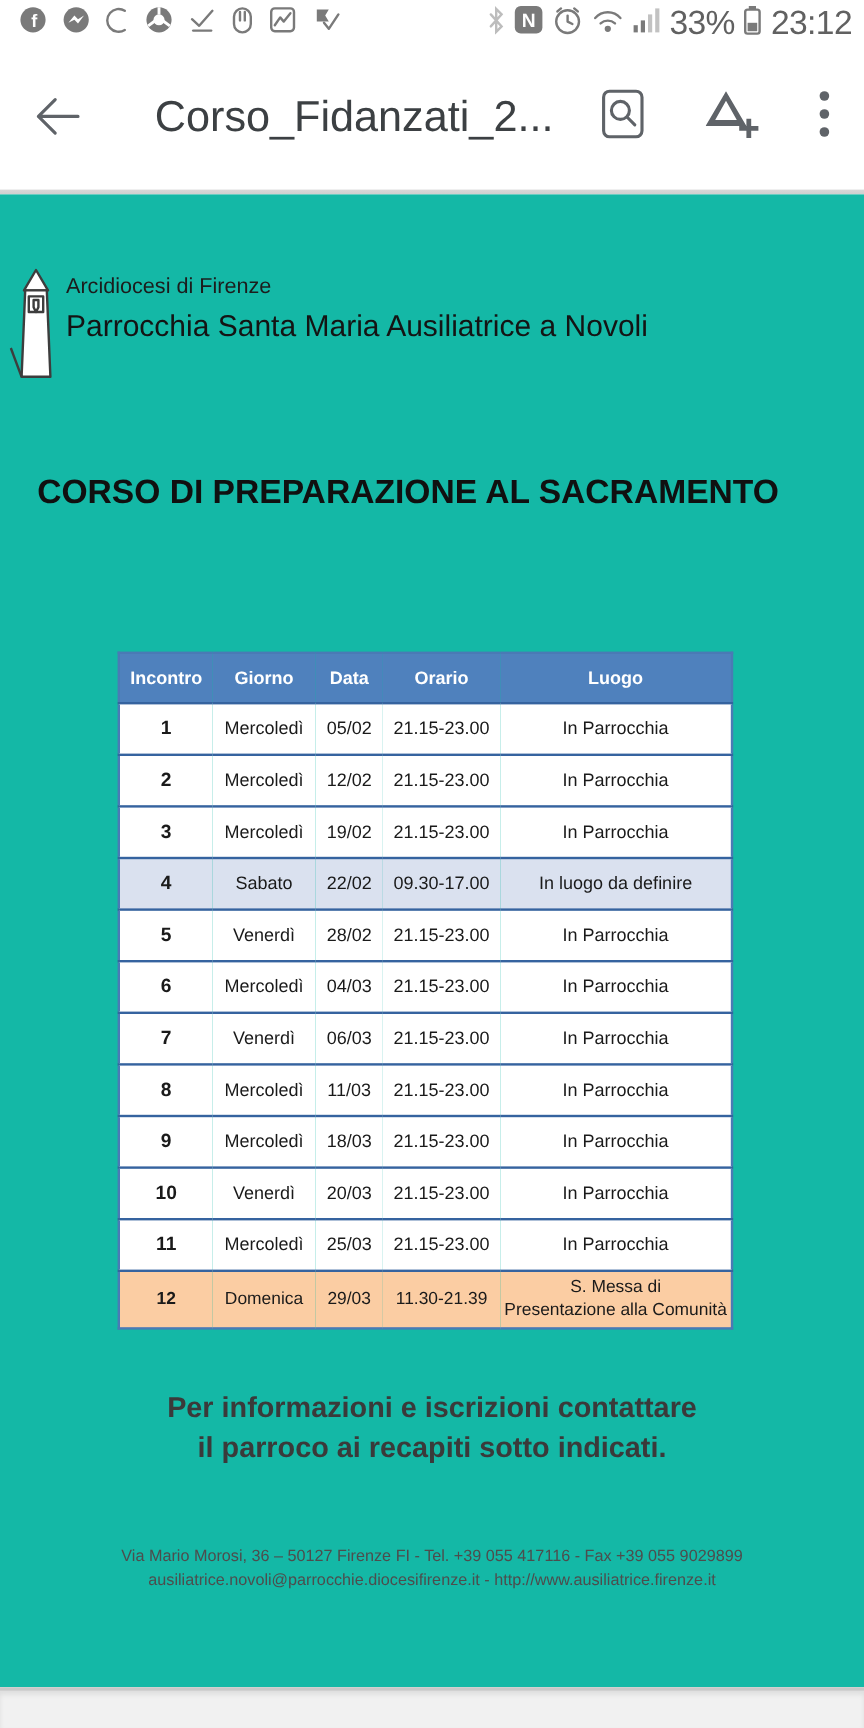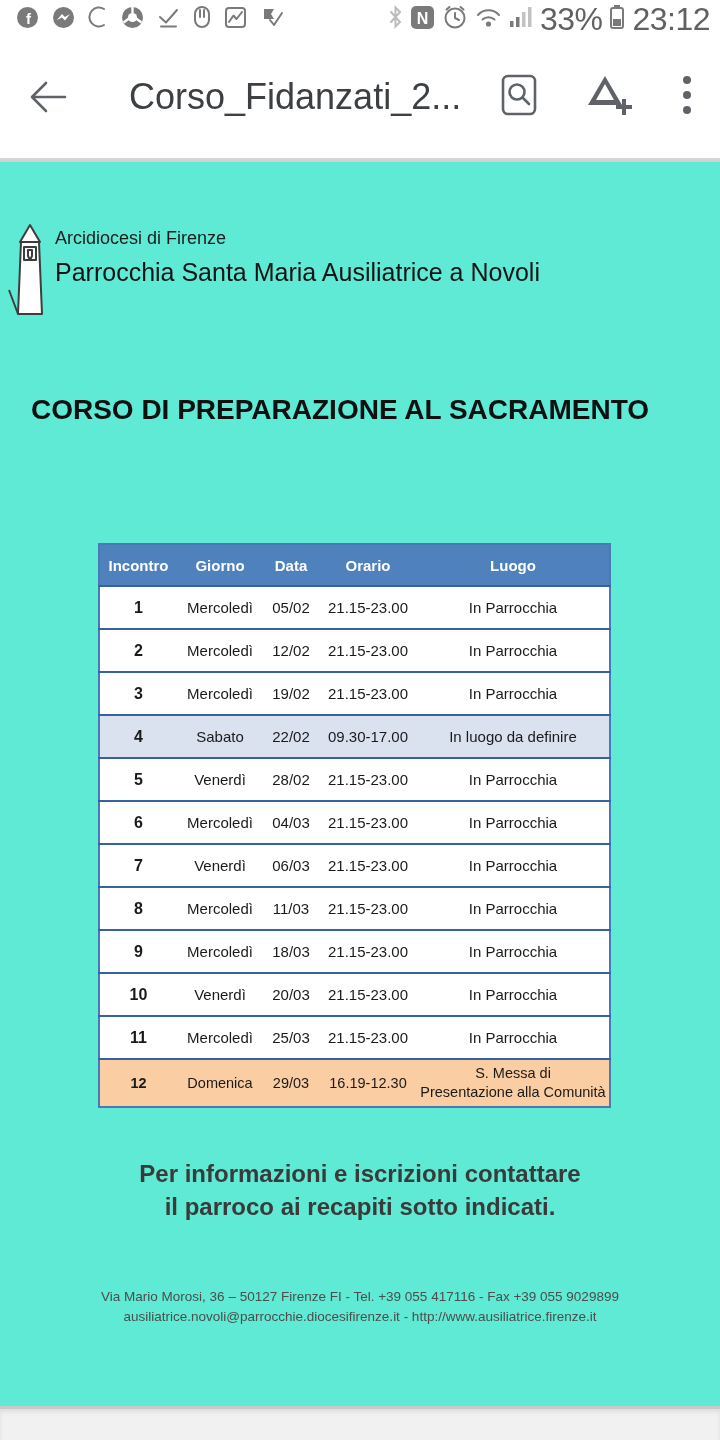--- a/index.html
+++ b/index.html
@@ -9,39 +9,39 @@
   }
   *{margin:0;padding:0;box-sizing:border-box;}
   html,body{width:720px;height:1440px;}
   body{font-family:"Liberation Sans","DejaVu Sans",sans-serif;background:#fff;position:relative;overflow:hidden;}
 
   
   .status-bar{position:absolute;left:0;top:0;width:720px;height:36px;background:#fff;
     display:flex;align-items:center;justify-content:space-between;padding:2px 10px 0 16px;}
   .sb-left{display:flex;align-items:center;gap:13px;}
   .sb-right{display:flex;align-items:center;gap:7px;}
-  .sb-text{font-size:32px;color:#616161;letter-spacing:-0.5px;}
+  .sb-text{font-size:28px;color:#616161;letter-spacing:-0.5px;}
   .st-fill{fill:var(--status-icon);}
   .st-stroke{stroke:var(--status-icon);fill:none;stroke-width:2;stroke-linecap:round;stroke-linejoin:round;}
   .st-lt{fill:#C2C2C2;}
   .st-lt-stroke{stroke:#BDBDBD;fill:none;stroke-width:2;stroke-linecap:round;}
 
   
   .app-bar{position:absolute;left:0;top:36px;width:720px;height:122px;background:#fff;
     display:flex;align-items:center;gap:13px;}
   .back-btn{width:80px;height:80px;display:flex;align-items:center;justify-content:center;margin-left:8px;}
   .app-title{font-size:36px;color:#3C4043;margin-left:28px;flex:1;white-space:nowrap;overflow:hidden;}
   .ab-actions{display:flex;align-items:center;gap:48px;padding-right:28px;}
   .ab-stroke{stroke:var(--appbar-icon);fill:none;stroke-width:2.6;stroke-linecap:round;stroke-linejoin:round;}
   .ab-fill{fill:var(--appbar-icon);}
   .app-bar-divider{position:absolute;left:0;top:158px;width:720px;height:4px;
     background:linear-gradient(#D8D8D8,#CFCFCF);}
 
   
-  .doc-page{position:absolute;left:0;top:162px;width:720px;height:1244px;background:#5eead4;}
+  .doc-page{position:absolute;left:0;top:162px;width:720px;height:1244px;background:#14b8a6;}
   .logo{position:absolute;left:8px;top:60px;}
   .org-block{position:absolute;left:55px;top:66px;}
   .org-small{font-size:18px;color:#1c1c1c;}
   .org-large{font-size:25px;color:#141414;margin-top:9px;}
   .doc-title{position:absolute;left:0;top:228px;width:680px;text-align:center;
     font-size:28px;font-weight:700;color:#101010;line-height:40px;}
 
   
   .tbl-wrap{position:absolute;left:98px;top:381px;width:419px;}
   table{width:511px;border-collapse:collapse;table-layout:fixed;}
@@ -312,21 +312,21 @@
             <td class="num">11</td>
             <td>Mercoledì</td>
             <td>25/03</td>
             <td>21.15-23.00</td>
             <td>In Parrocchia</td>
           </tr>
           <tr class="hl-orange">
             <td class="num">12</td>
             <td>Domenica</td>
             <td>29/03</td>
-            <td>16.19-12.30</td>
+            <td>11.30-21.39</td>
             <td>S. Messa di
 Presentazione alla Comunità</td>
           </tr>
         </tbody>
     </table>
   </div>
 
   <div class="info-text">
     <div>Per informazioni e iscrizioni contattare</div>
     <div>il parroco ai recapiti sotto indicati.</div>

